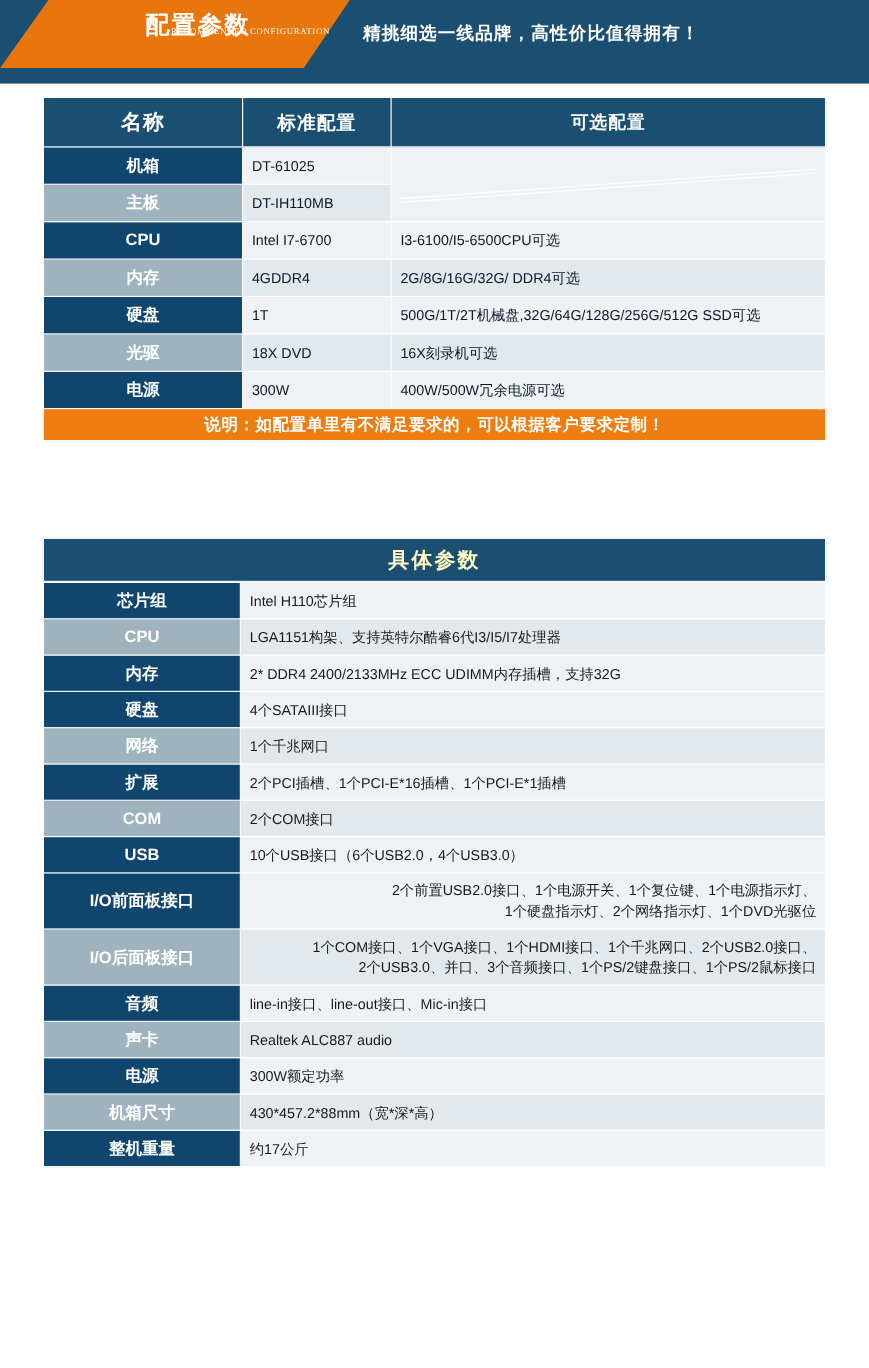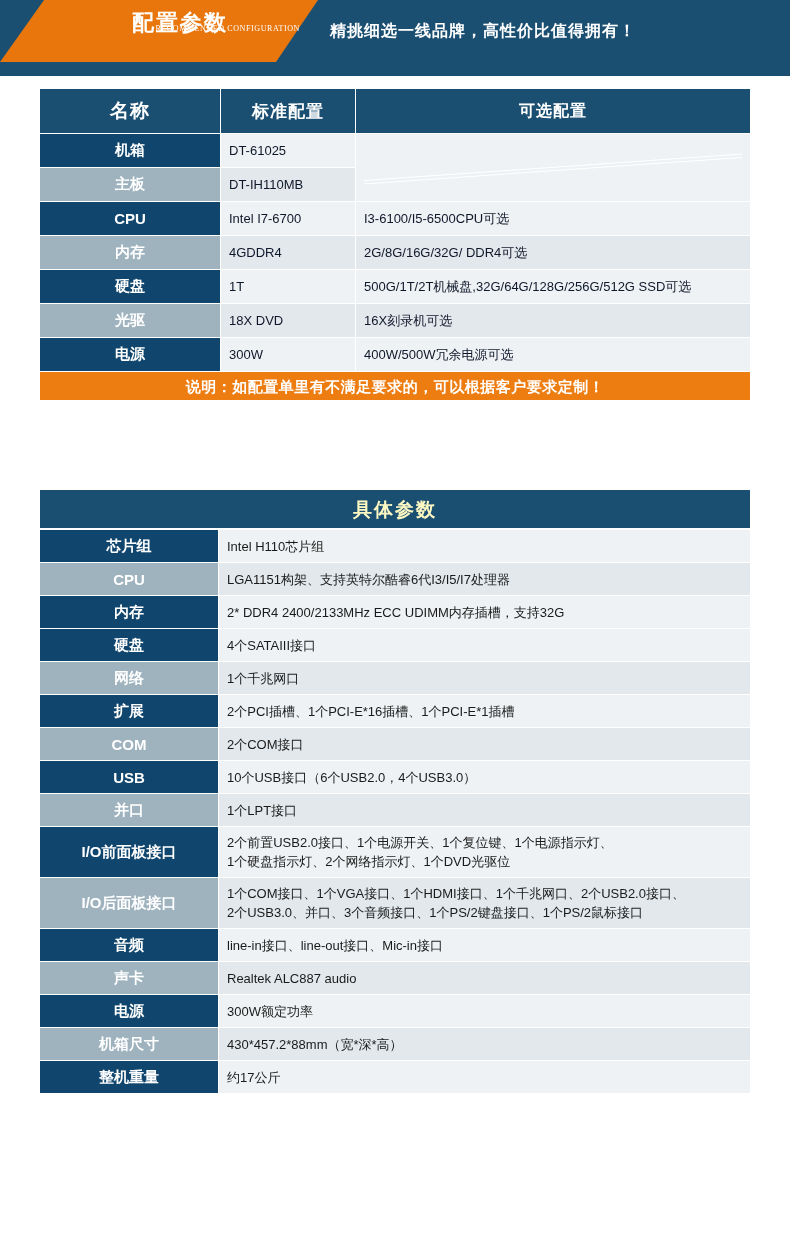--- a/index.html
+++ b/index.html
@@ -177,21 +177,21 @@
     font-size: 15px;
     color: #ffffff;
     padding: 0;
     height: 32px;
   }
   .t2 .row-dark td.label { background: #10466d; }
   .t2 .row-light td.label { background: #9fb3bf; }
   .t2 .row-dark td.val { background: #eef2f4; }
   .t2 .row-light td.val { background: #e2e8ec; }
   .t2 td.val .line { line-height: 19px; }
-  .t2 td.val.two-line { padding-top: 6px; padding-bottom: 6px; }
+  .t2 td.val.two-line { padding-top: 6px; padding-bottom: 6px; text-align: right; }
 
   .footer-space { height: 96px; }
 </style>
 </head>
 <body>
 
 <div class="banner">
   <div class="banner-orange"></div>
   <div class="banner-blue-notch"></div>
   <div class="banner-title">配置参数</div>
@@ -300,26 +300,20 @@
         <td class="val">
             <div class="line">2个COM接口</div>
           </td>
       </tr>
       <tr class="row-dark">
         <td class="label">USB</td>
         <td class="val">
             <div class="line">10个USB接口（6个USB2.0，4个USB3.0）</div>
           </td>
       </tr>
-      <tr class="row-light">
-        <td class="label">并口</td>
-        <td class="val">
-            <div class="line">1个LPT接口</div>
-          </td>
-      </tr>
       <tr class="row-dark">
         <td class="label">I/O前面板接口</td>
         <td class="val two-line">
           <div class="line">2个前置USB2.0接口、1个电源开关、1个复位键、1个电源指示灯、</div>
           <div class="line">1个硬盘指示灯、2个网络指示灯、1个DVD光驱位</div>
         </td>
       </tr>
       <tr class="row-light">
         <td class="label">I/O后面板接口</td>
         <td class="val two-line">

